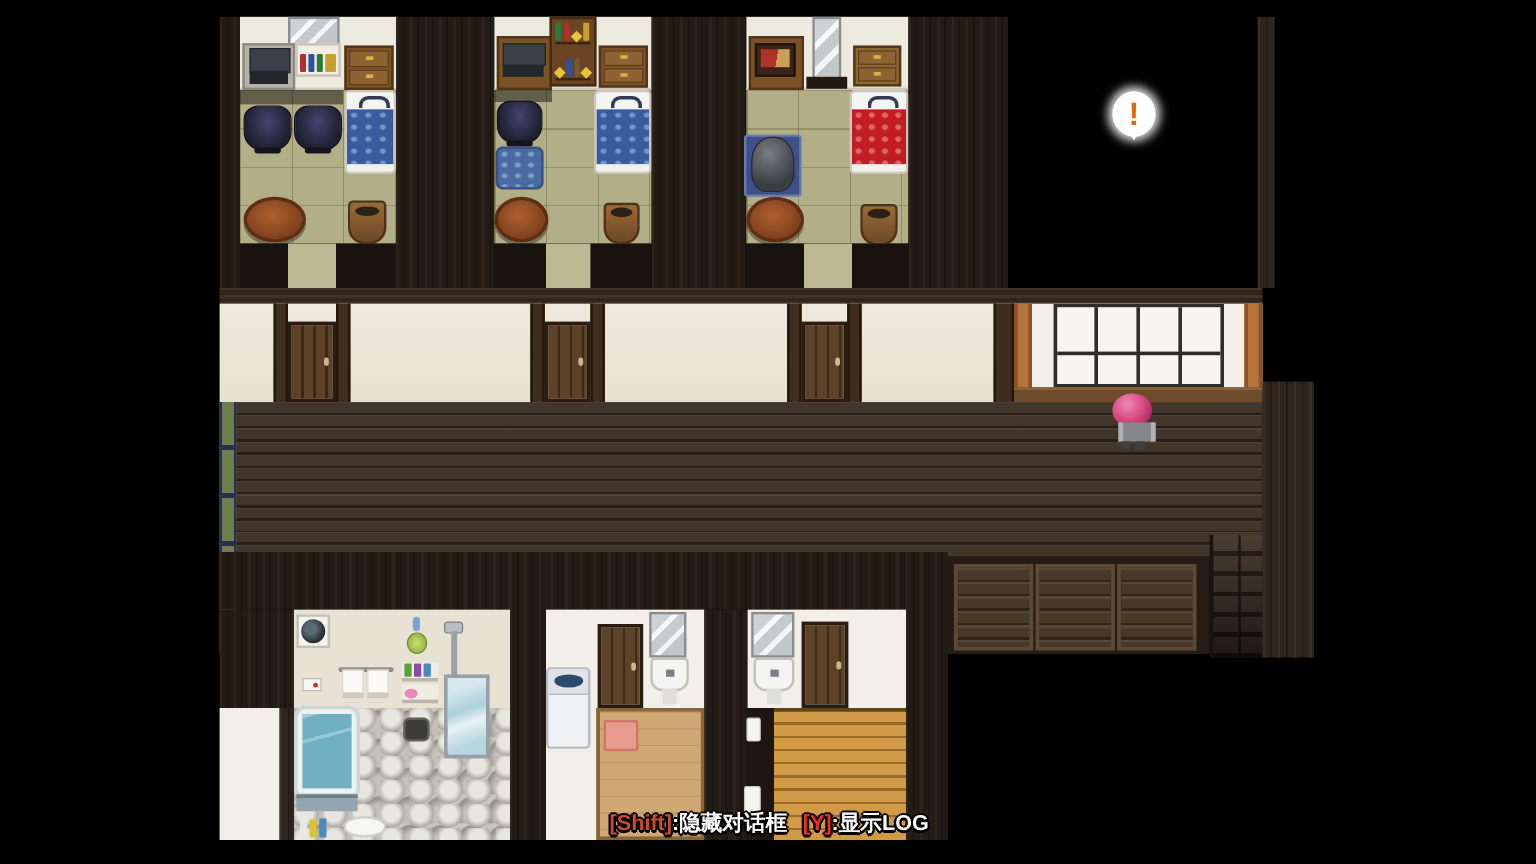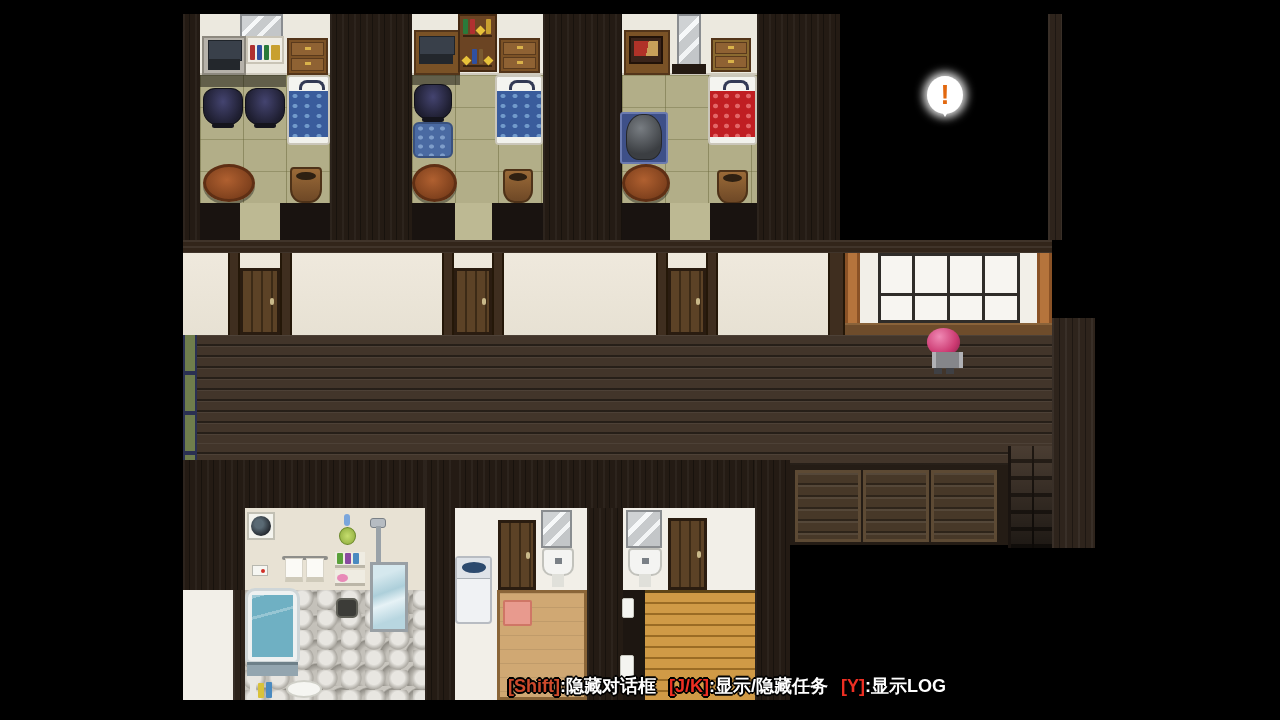--- a/index.html
+++ b/index.html
@@ -345,16 +345,15 @@
     </div>
   <div class="a char" style="left:925px;top:328px;width:37px;height:50px">
     <span class="hair"></span>
     <span class="body"></span>
     <span class="f1"></span>
     <span class="f2"></span>
   </div>
 
   <div class="hint">
     <span><span class="k-warm">[Shift]</span><span class="lbl">:隐藏对话框</span></span>
-    <span><span class="k-red">[J/K]</span><span class="lbl">:显示/隐藏任务</span></span>
     <span><span class="k-red">[Y]</span><span class="lbl">:显示LOG</span></span>
   </div>
 </div>
 
 </body></html>

